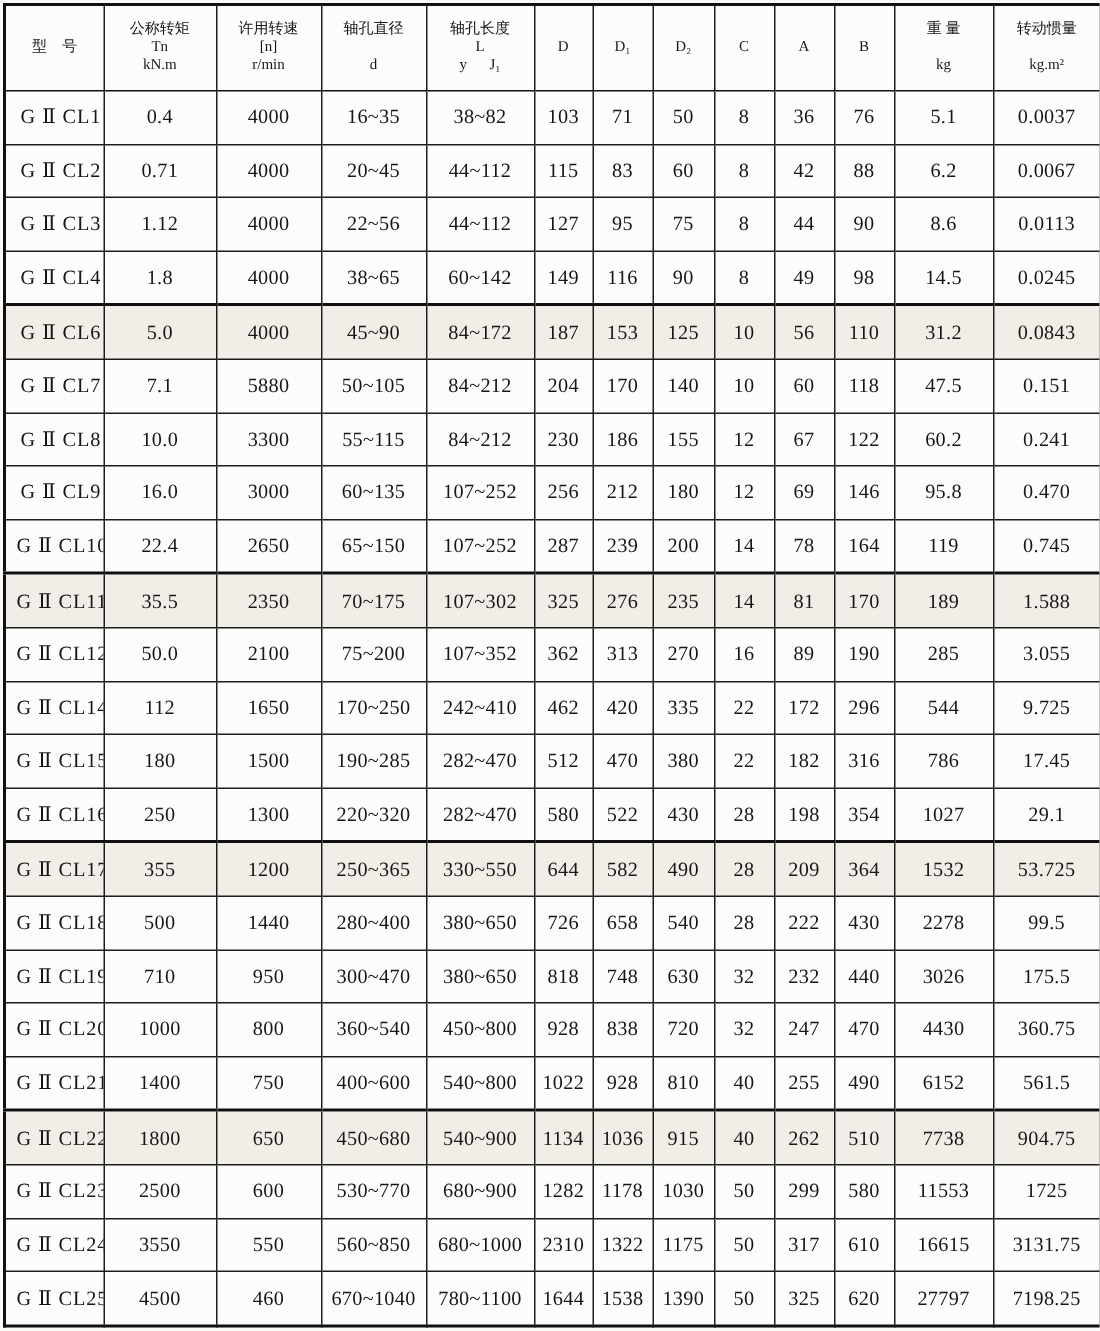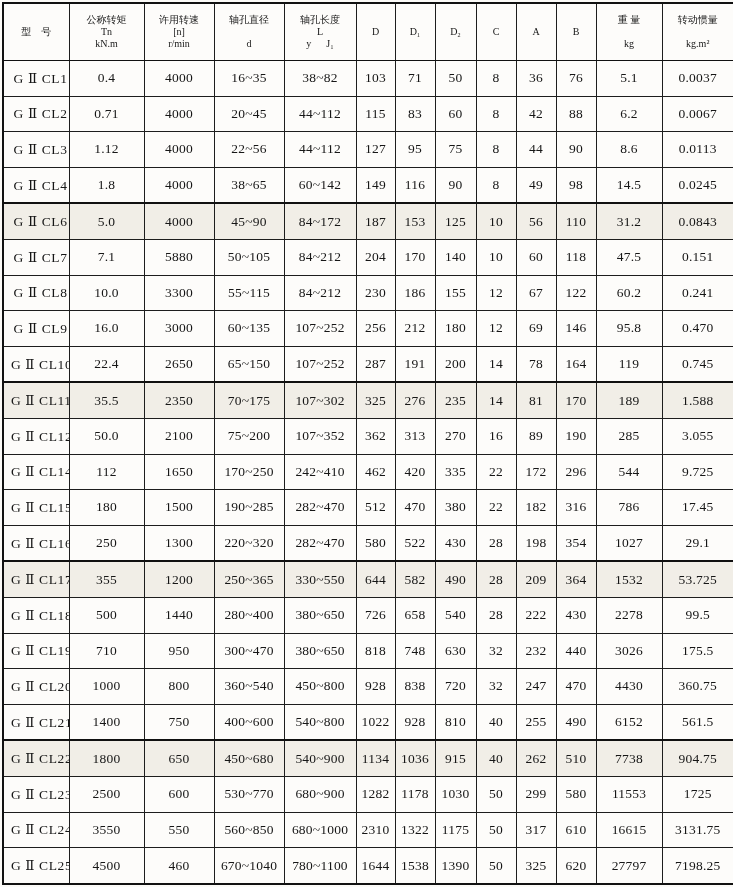--- a/index.html
+++ b/index.html
@@ -242,21 +242,21 @@
           <td>95.8</td>
           <td>0.470</td>
         </tr>
         <tr>
           <td>G Ⅱ CL10</td>
           <td>22.4</td>
           <td>2650</td>
           <td>65~150</td>
           <td>107~252</td>
           <td>287</td>
-          <td>191</td>
+          <td>239</td>
           <td>200</td>
           <td>14</td>
           <td>78</td>
           <td>164</td>
           <td>119</td>
           <td>0.745</td>
         </tr>
         <tr>
           <td>G Ⅱ CL11</td>
           <td>35.5</td>

